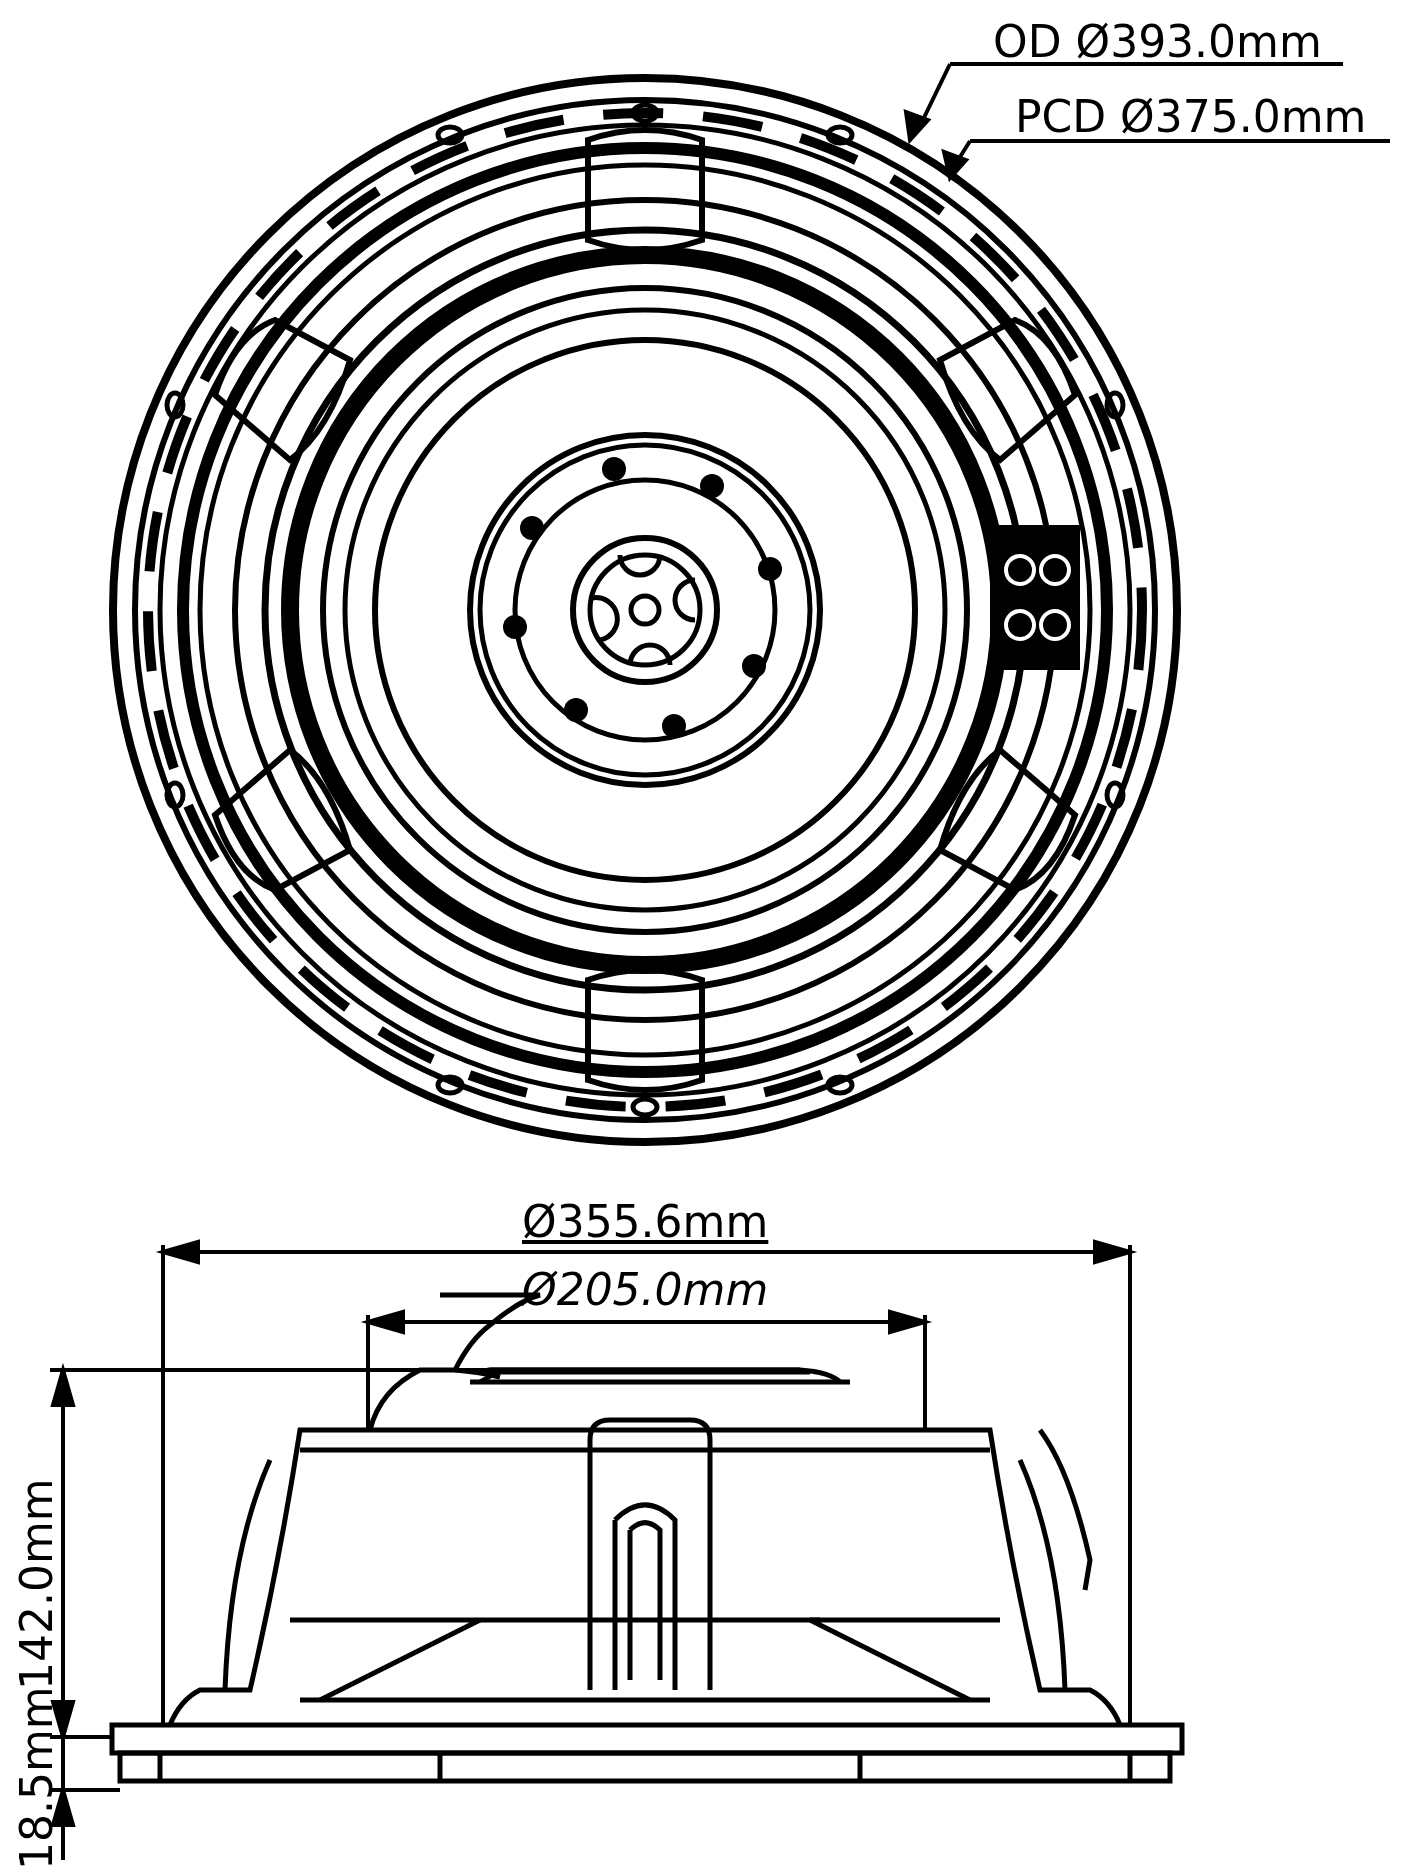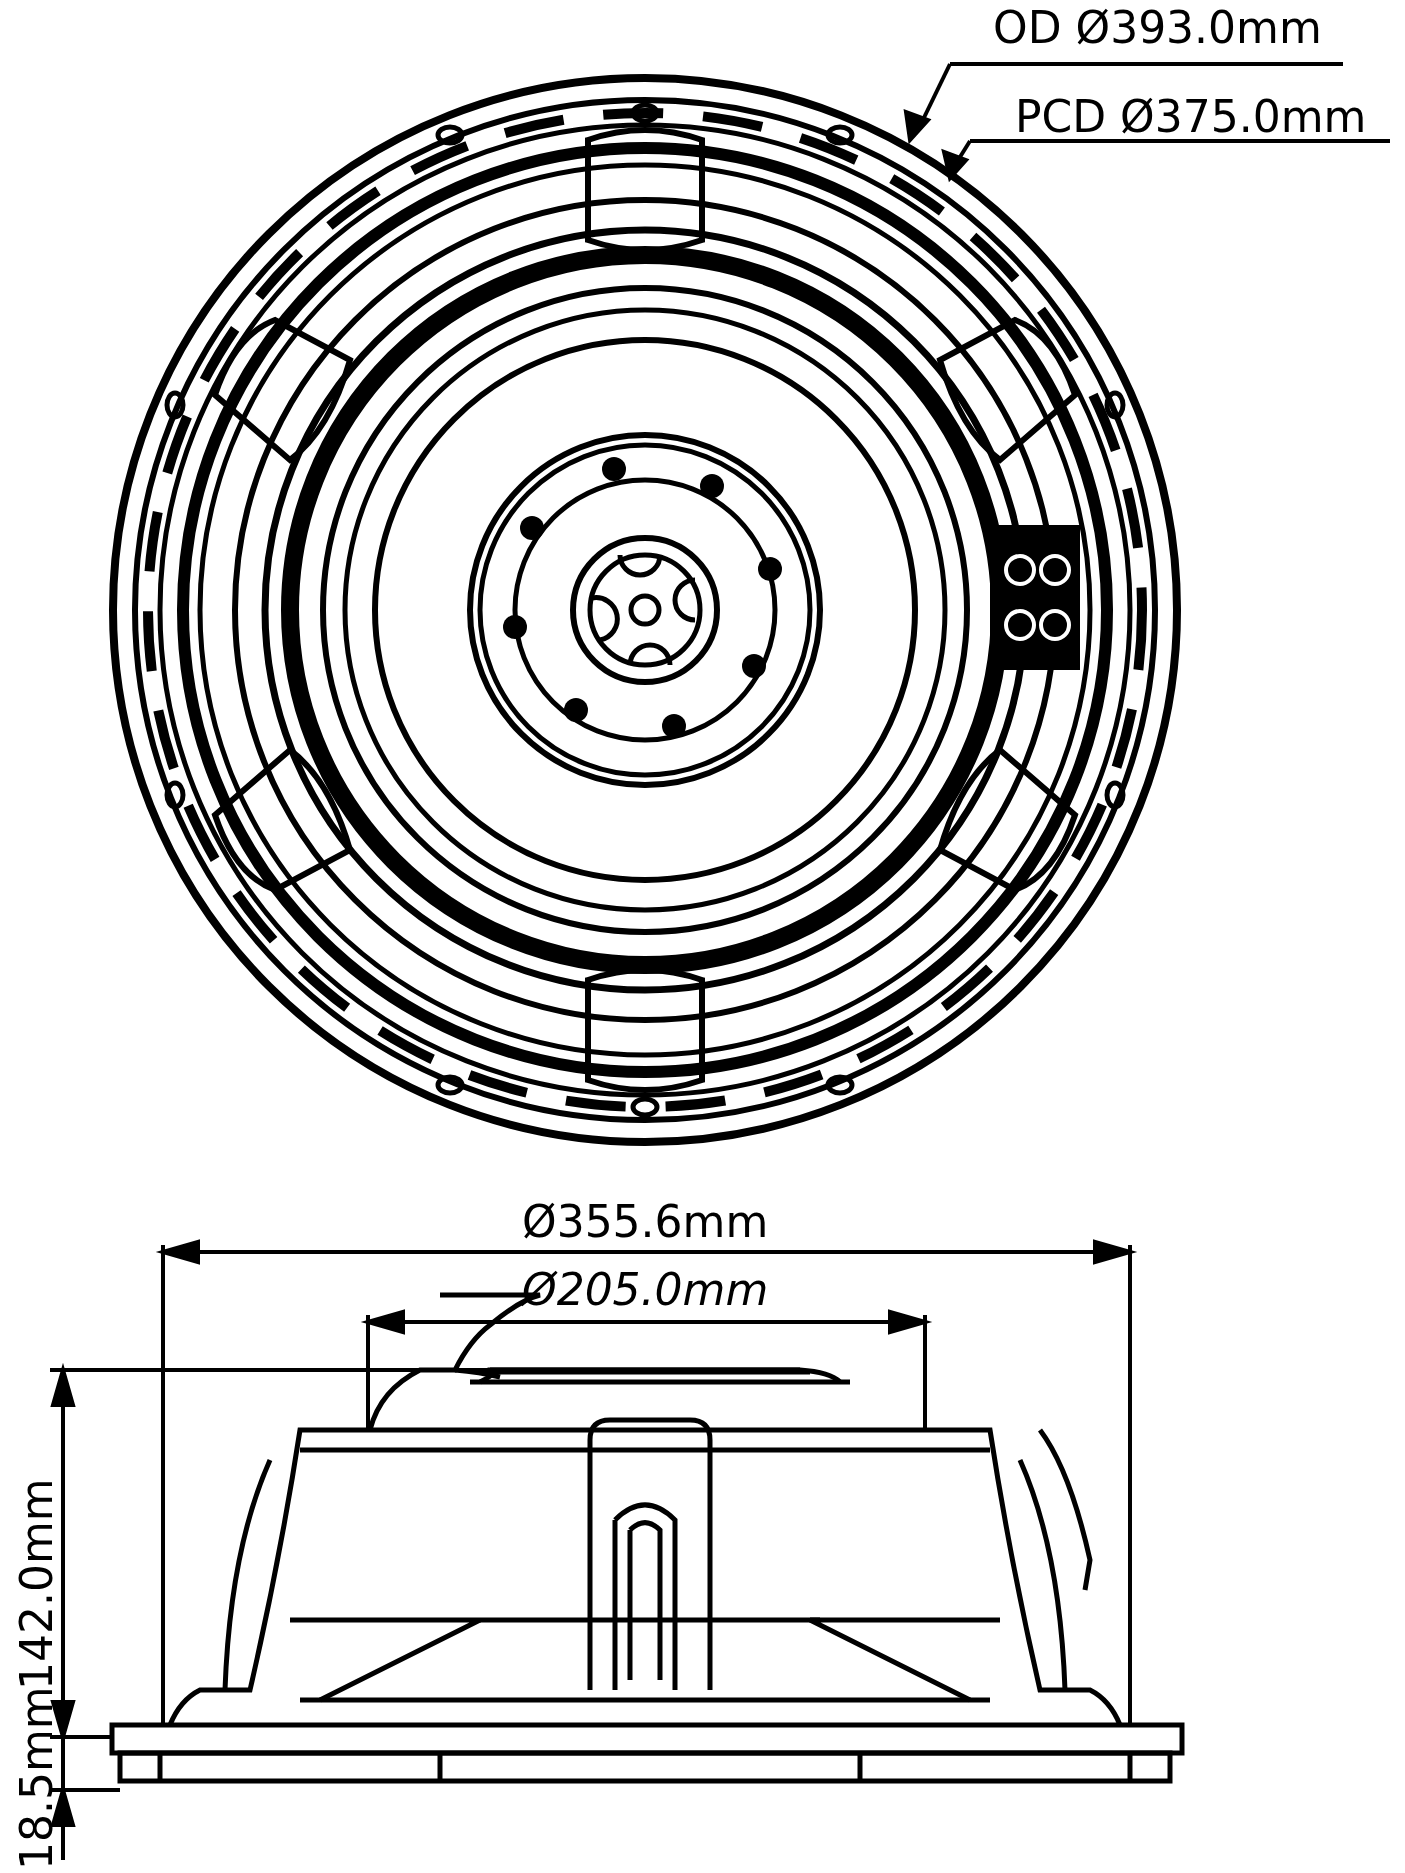--- a/index.html
+++ b/index.html
@@ -129,18 +129,18 @@
     <line x1="50" y1="1370" x2="700" y2="1370"></line>
     <line x1="50" y1="1737" x2="110" y2="1737"></line>
     <line x1="50" y1="1790" x2="120" y2="1790"></line>
     <line x1="63" y1="1370" x2="63" y2="1860"></line>
     <polygon points="63,1370 53,1405 73,1405"></polygon>
     <polygon points="63,1737 53,1702 73,1702"></polygon>
     <polygon points="63,1790 53,1825 73,1825"></polygon>
   </g>
 </svg>
 
-<div class="lbl" style="left:993px;top:6px;">OD Ø393.0mm</div>
+<div class="lbl" style="left:993px;top:20px;">OD Ø393.0mm</div>
 <div class="lbl" style="left:1015px;top:95px;text-align:right;">PCD Ø375.0mm</div>
-<div class="lbl" style="left:522px;top:1200px;">Ø355.6mm</div>
+<div class="lbl" style="left:522px;top:1200px;text-decoration:underline;">Ø355.6mm</div>
 <div class="lbl" style="left:522px;top:1268px;font-style:italic;">Ø205.0mm</div>
 <div class="lbl vert" style="left:15px;top:1690px;">142.0mm</div>
 <div class="lbl vert" style="left:15px;top:1870px;">18.5mm</div>
 
 </body></html>

